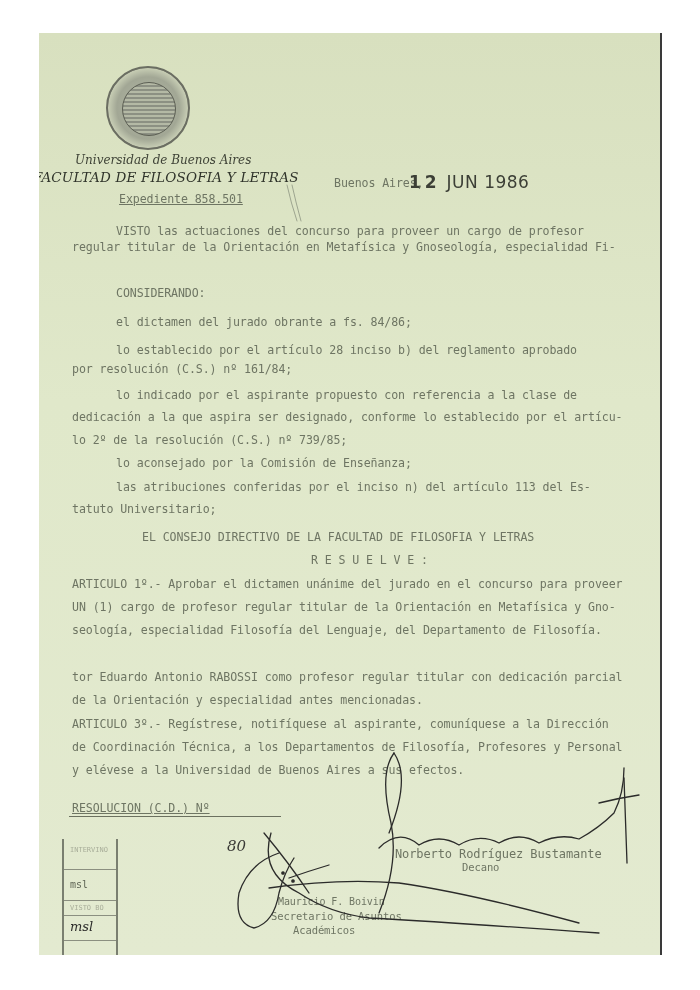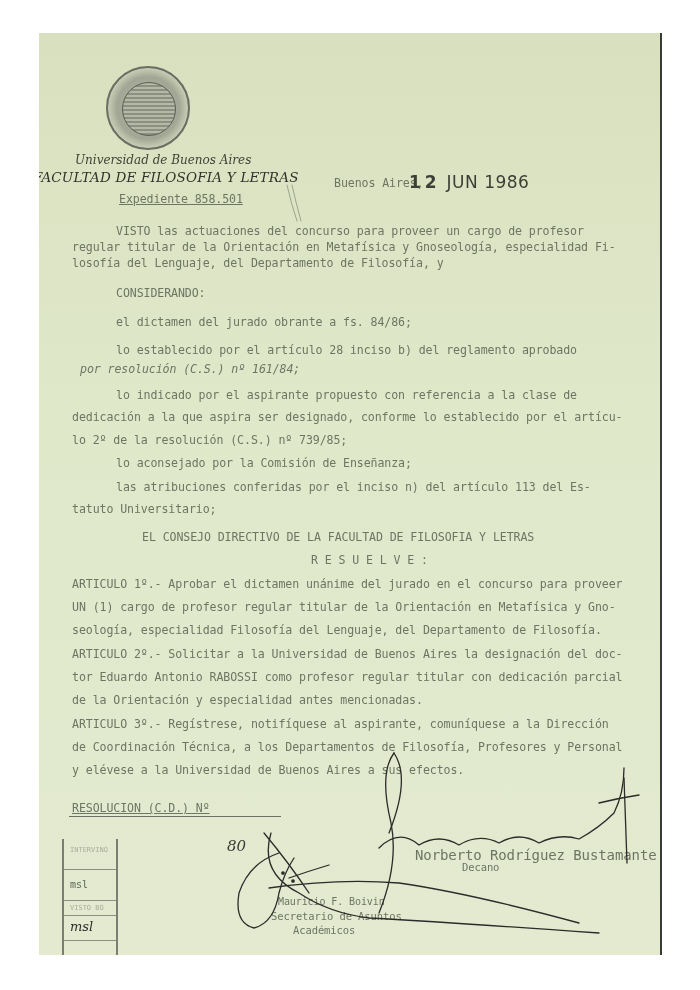--- a/index.html
+++ b/index.html
@@ -68,42 +68,40 @@
   <div class="tw exp" style="left:36px; top:159px;margin-left:44px;">Expediente 858.501</div>
 
   <div class="tw" style="left:295px; top:143px;">Buenos Aires,</div>
   <div class="date-stamp">
     <span class="day">12</span>
     <span>JUN 1986</span>
   </div>
 
   <div class="tw" style="left:77px; top:191px;">VISTO las actuaciones del concurso para proveer un cargo de profesor</div>
   <div class="tw" style="left:33px; top:207px;">regular titular de la Orientación en Metafísica y Gnoseología, especialidad Fi-</div>
-  <div class="tw" style="left:33px; top:223px;">losofía del Lenguaje, del Departamento de Filosofía, y</div>
 
   <div class="tw" style="left:77px; top:253px;">CONSIDERANDO:</div>
 
   <div class="tw" style="left:77px; top:282px;">el dictamen del jurado obrante a fs. 84/86;</div>
   <div class="tw" style="left:77px; top:310px;">lo establecido por el artículo 28 inciso b) del reglamento aprobado</div>
-  <div class="tw" style="left:41px; top:329px;font-style:italic;">por resolución (C.S.) nº 161/84;</div>
+  <div class="tw" style="left:33px; top:329px;">por resolución (C.S.) nº 161/84;</div>
   <div class="tw" style="left:77px; top:355px;">lo indicado por el aspirante propuesto con referencia a la clase de</div>
   <div class="tw" style="left:33px; top:377px;">dedicación a la que aspira ser designado, conforme lo establecido por el artícu-</div>
   <div class="tw" style="left:33px; top:400px;">lo 2º de la resolución (C.S.) nº 739/85;</div>
   <div class="tw" style="left:77px; top:423px;">lo aconsejado por la Comisión de Enseñanza;</div>
   <div class="tw" style="left:77px; top:447px;">las atribuciones conferidas por el inciso n) del artículo 113 del Es-</div>
   <div class="tw" style="left:33px; top:469px;">tatuto Universitario;</div>
 
   <div class="tw" style="left:103px; top:497px;">EL CONSEJO DIRECTIVO DE LA FACULTAD DE FILOSOFIA Y LETRAS</div>
   <div class="tw" style="left:272px; top:520px;">R E S U E L V E :</div>
 
   <div class="tw" style="left:33px; top:544px;">ARTICULO 1º.- Aprobar el dictamen unánime del jurado en el concurso para proveer</div>
   <div class="tw" style="left:33px; top:567px;">UN (1) cargo de profesor regular titular de la Orientación en Metafísica y Gno-</div>
   <div class="tw" style="left:33px; top:590px;">seología, especialidad Filosofía del Lenguaje, del Departamento de Filosofía.</div>
 
-  <div class="tw" style="left:33px; top:614px;">ARTICULO 2º.- Solicitar a la Universidad de Buenos Aires la designación del doc-</div>
   <div class="tw" style="left:33px; top:637px;">tor Eduardo Antonio RABOSSI como profesor regular titular con dedicación parcial</div>
   <div class="tw" style="left:33px; top:660px;">de la Orientación y especialidad antes mencionadas.</div>
 
   <div class="tw" style="left:33px; top:684px;">ARTICULO 3º.- Regístrese, notifíquese al aspirante, comuníquese a la Dirección</div>
   <div class="tw" style="left:33px; top:707px;">de Coordinación Técnica, a los Departamentos de Filosofía, Profesores y Personal</div>
   <div class="tw" style="left:33px; top:730px;">y elévese a la Universidad de Buenos Aires a sus efectos.</div>
 
   <div class="tw res-line" style="left:33px; top:768px;">RESOLUCION (C.D.) Nº</div>
   <div class="res-num">80</div>
   <div class="rule"></div>
@@ -116,21 +114,21 @@
         <span class="val">msl</span>
       </div>
     <div class="cell" style="height:14px;">
         <span class="lbl" style="top:3px;">VISTO BO</span>
       </div>
     <div class="cell" style="height:24px;">
         <span class="hand">msl</span>
       </div>
   </div>
 
-  <div class="tw" style="left:356px; top:814px; font-size:14px;margin-left:20px;">Norberto Rodríguez Bustamante</div>
+  <div class="tw" style="left:356px; top:814px; font-size:12px;">Norberto Rodríguez Bustamante</div>
   <div class="tw" style="left:423px; top:828px; font-size:10.5px;">Decano</div>
   <div class="tw" style="left:239px; top:863px; font-size:10px;">Mauricio F. Boivin</div>
   <div class="tw" style="left:232px; top:877px; font-size:10.5px;">Secretario de Asuntos</div>
   <div class="tw" style="left:254px; top:891px; font-size:10.5px;">Académicos</div>
 
   <svg class="sig" width="621" height="922">
     <g fill="none" stroke="#2b2b2a" stroke-width="1.3" stroke-linecap="round">
 
       <path d="M248 152 Q252 170 258 188" stroke="#8d9482" stroke-width="0.8"></path>
       <path d="M253 152 Q257 170 262 188" stroke="#8d9482" stroke-width="0.8"></path>

